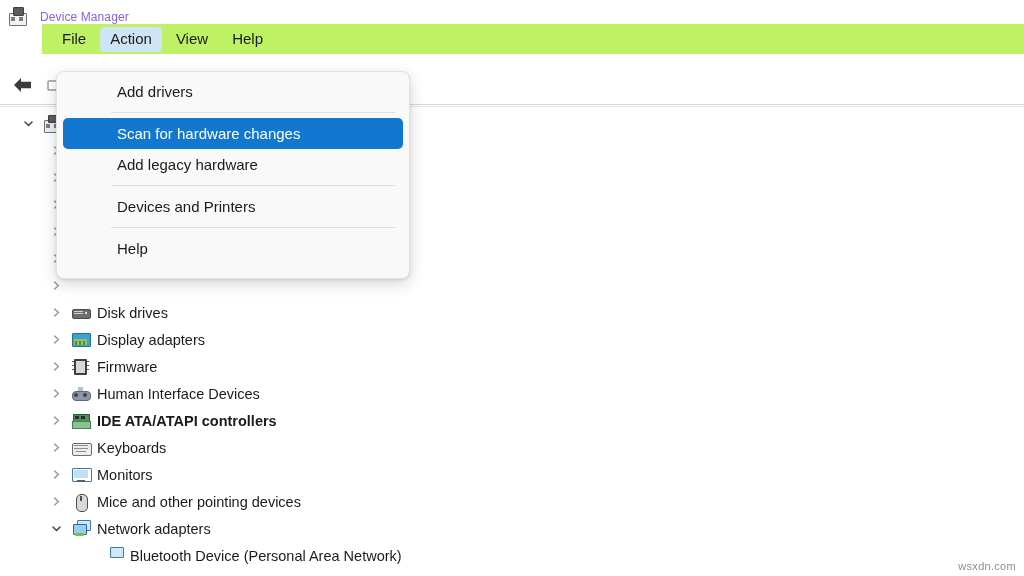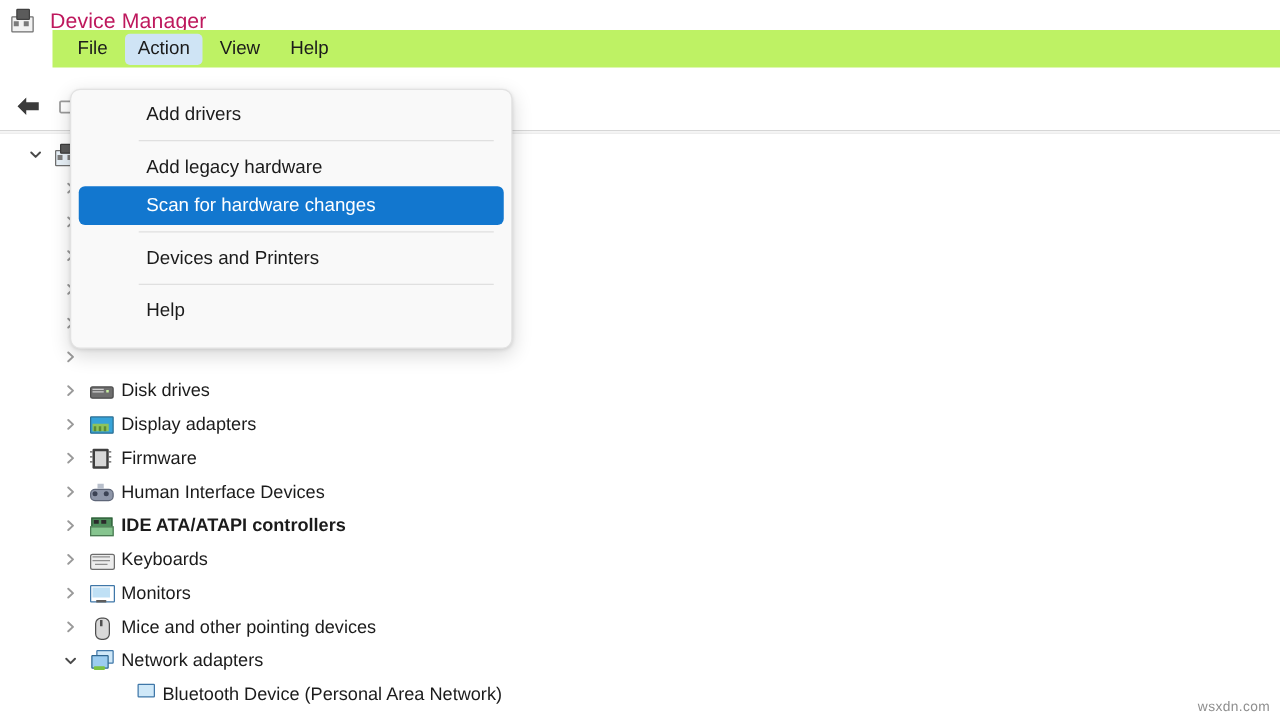--- a/index.html
+++ b/index.html
@@ -28,22 +28,22 @@
     background: #ffffff;
   }
   #app-icon {
     width: 22px; height: 22px;
     margin-left: 8px;
     position: relative;
     flex: none;
   }
   #app-title {
     margin-left: 10px;
-    font-size: 17px;
-    color: #be185d;
+    font-size: 12px;
+    color: #8b5cf6;
     letter-spacing: 0.1px;
   }
 
   
   #menubar {
     position: absolute;
     left: 0; top: 24px;
     width: 1024px; height: 30px;
     display: flex;
     align-items: center;
@@ -421,21 +421,21 @@
 
     </div>
     <div class="node-label">Bluetooth Device (Personal Area Network)</div>
   </div>
 
 </div>
 
 <div id="action-menu">
   <div class="menu-item">Add drivers</div>
   <div class="menu-sep"></div>
+  <div class="menu-item highlighted">Scan for hardware changes</div>
   <div class="menu-item">Add legacy hardware</div>
-  <div class="menu-item highlighted">Scan for hardware changes</div>
   <div class="menu-sep"></div>
   <div class="menu-item">Devices and Printers</div>
   <div class="menu-sep"></div>
   <div class="menu-item">Help</div>
 </div>
 
 <div id="watermark">wsxdn.com</div>
 
 </body></html>

